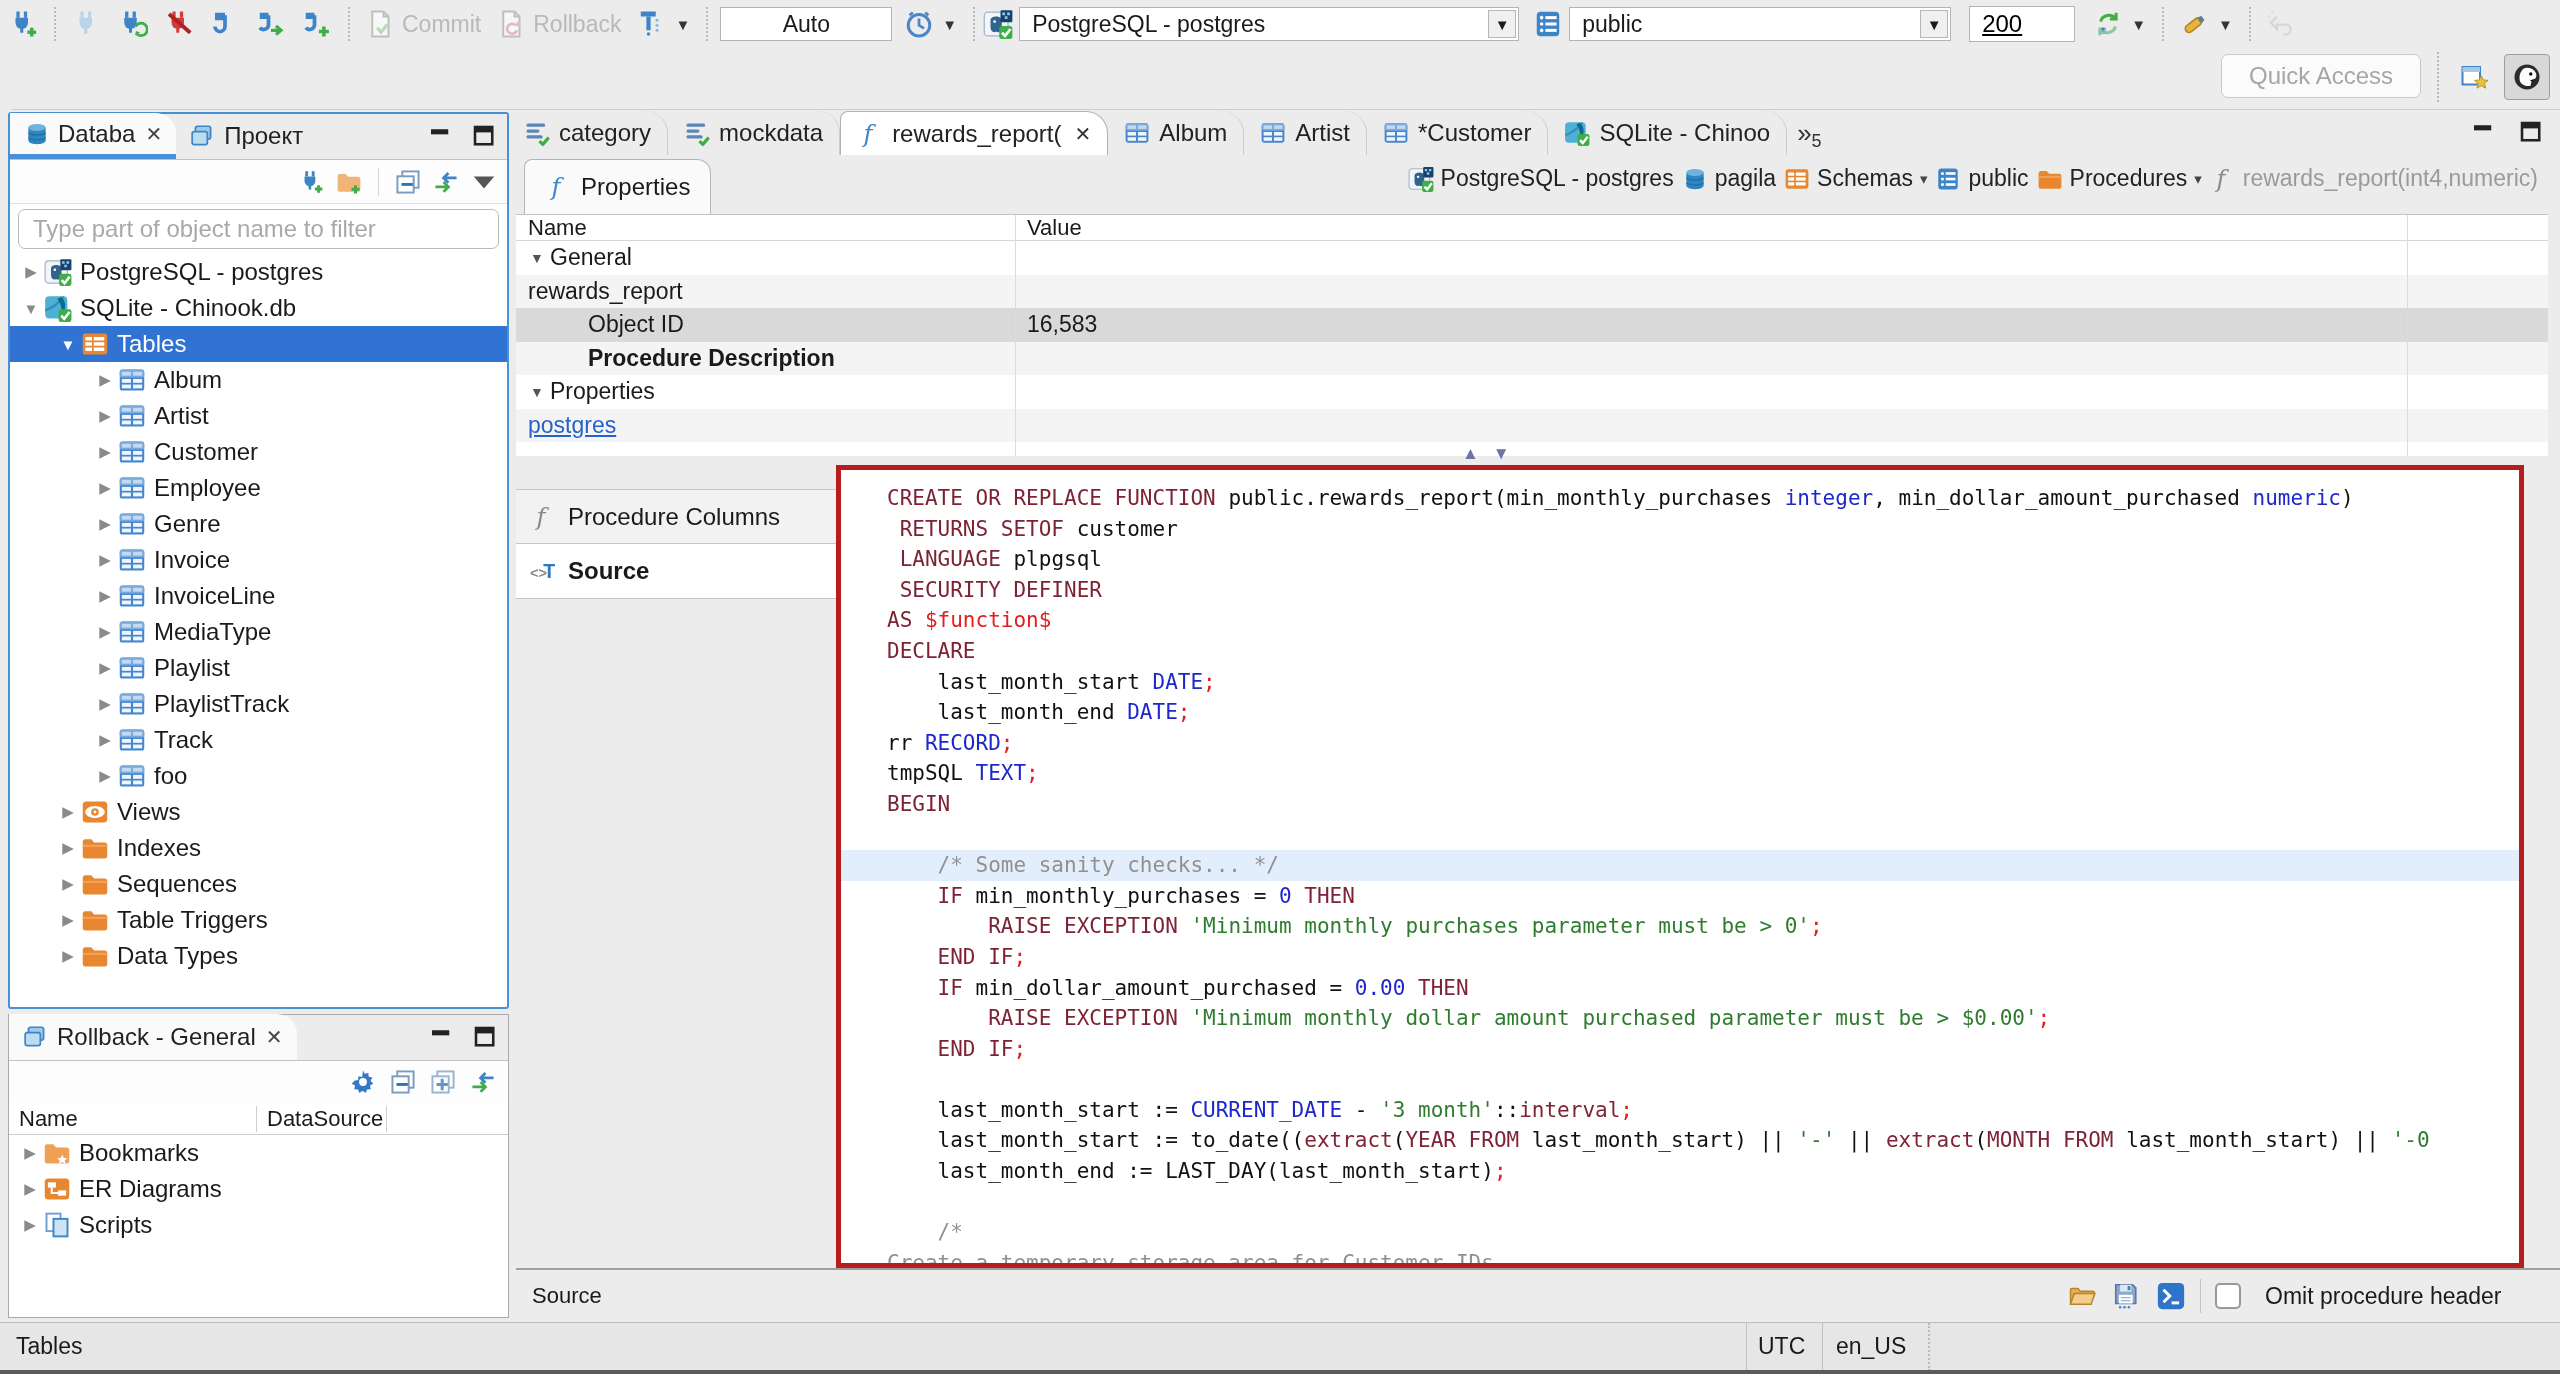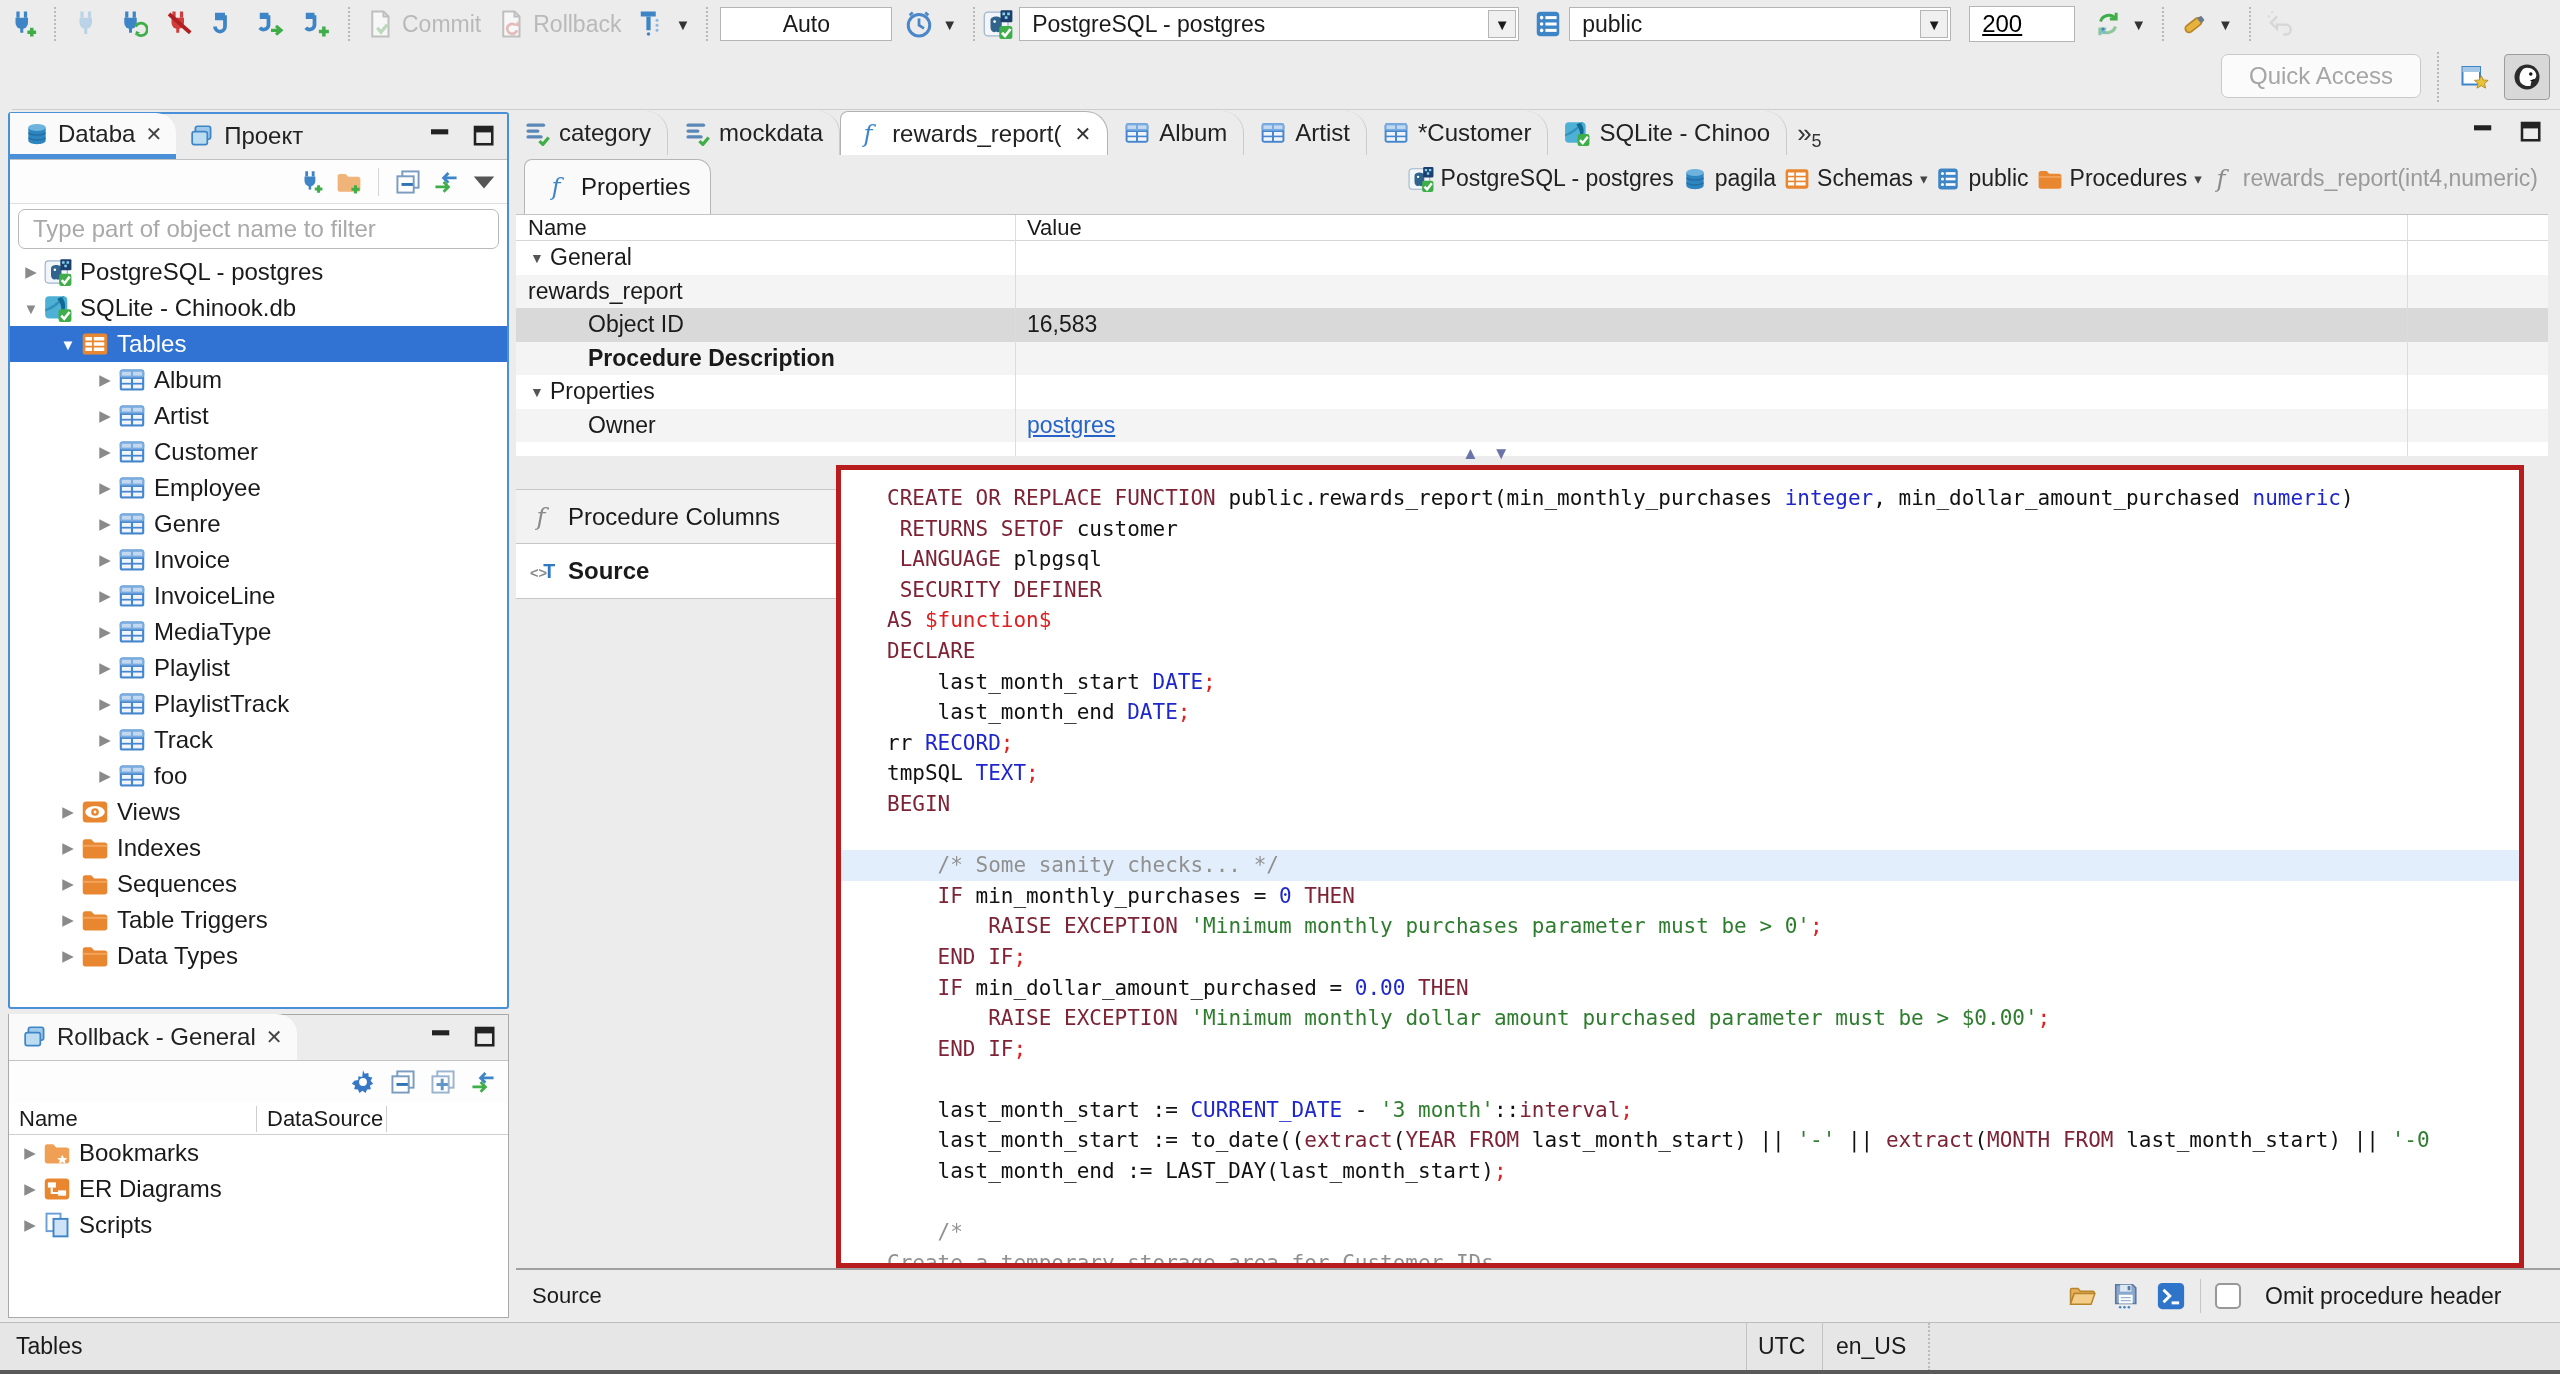--- a/index.html
+++ b/index.html
@@ -1002,23 +1002,20 @@
           <div class="gr-value"></div>
         </div>
         <div class="grid-row">
           <div class="gr-name group">
             <span class="gr-arrow">▼</span>
             <span>Properties</span>
           </div>
           <div class="gr-value"></div>
         </div>
         <div class="grid-row stripe">
-          <div class="gr-name child">
-            <span>Owner</span>
-          </div>
           <div class="gr-value"><a href="#">postgres</a></div>
         </div>
       </div>
     <div class="grid-cols" style="left:499px"></div>
     <div class="grid-cols" style="left:1891px"></div>
   </div>
   <div class="splitter-arrows">
     <span>▲</span>
       <span>▼</span>
   </div>

